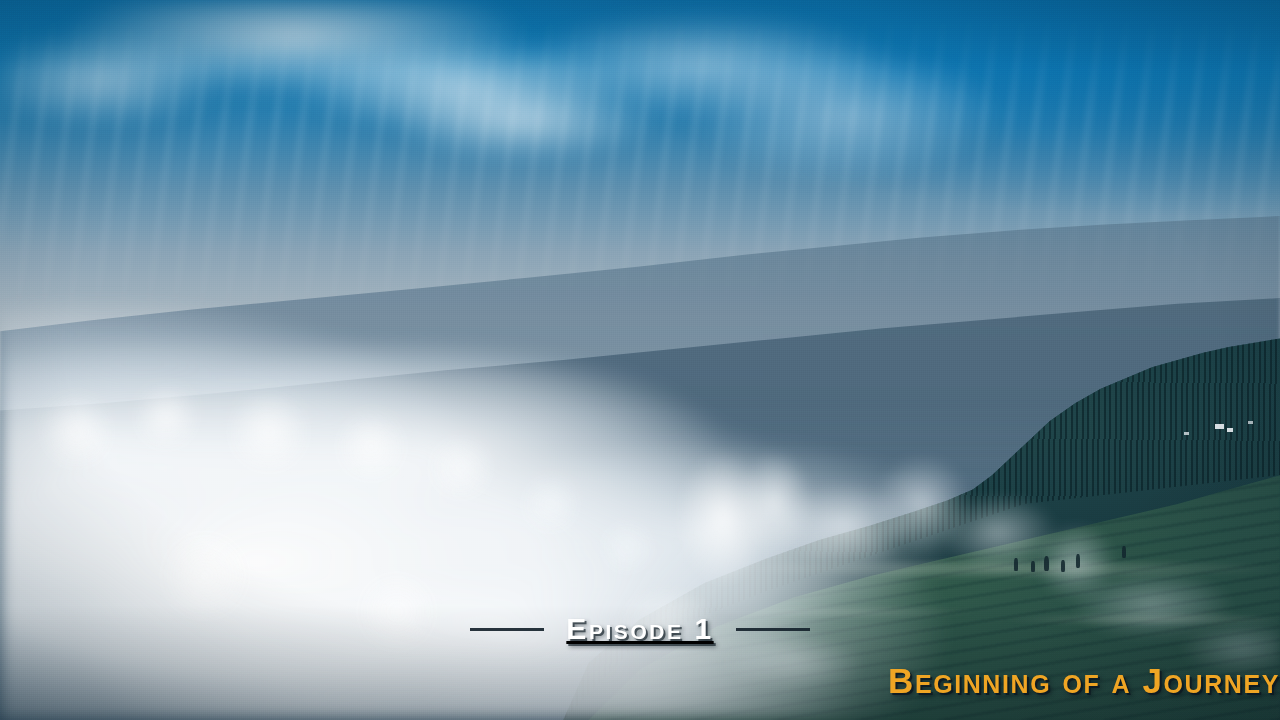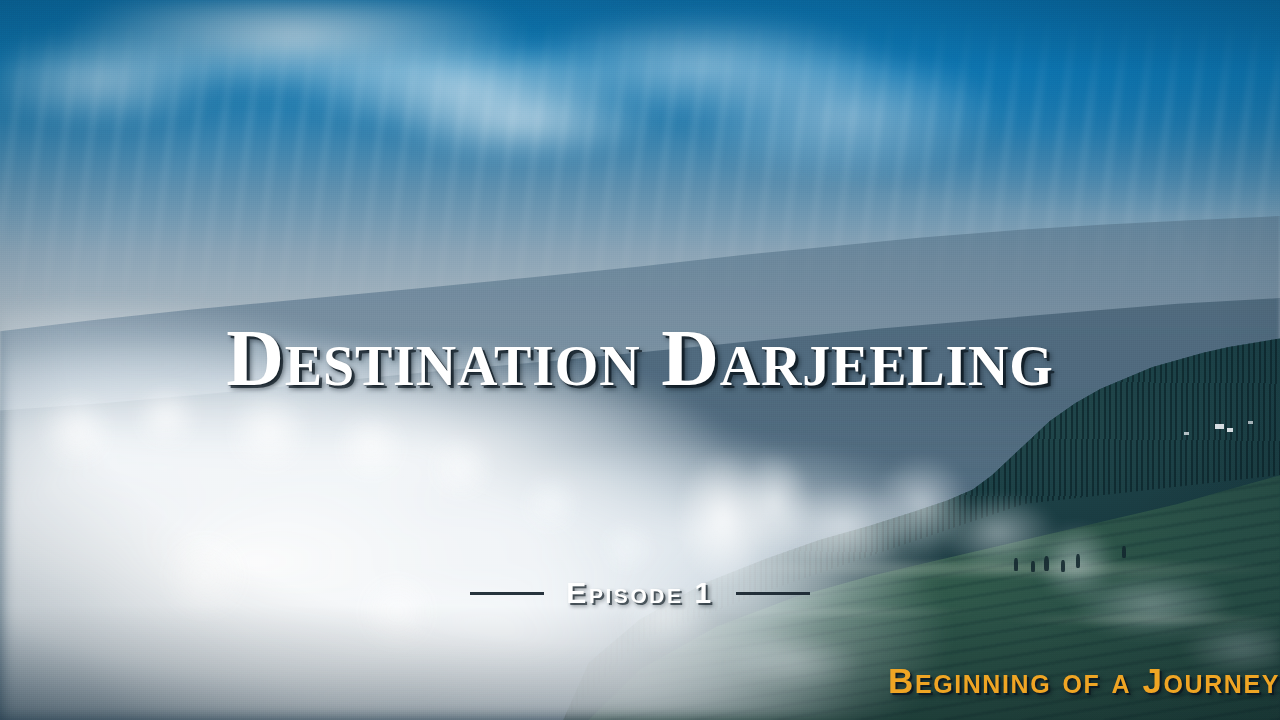--- a/index.html
+++ b/index.html
@@ -246,25 +246,26 @@
     text-shadow:
        3px 3px 0 rgba(10,22,30,.70),
        4px 4px 5px rgba(8,18,26,.55),
        1px 1px 1px rgba(20,34,44,.50);
     white-space:nowrap;
   }
 
   #episode-row {
     position:absolute;
     left:0; right:0;
-    top:578px;
+    top:614px;
     display:flex;
     align-items:center;
     justify-content:center;
     gap:22px;
+    text-decoration:underline;
   }
   .rule {
     display:block;
     width:74px; height:3px;
     background:#16232d;
     opacity:.92;
   }
   #episode-label {
     font-family:"Liberation Sans", "DejaVu Sans", sans-serif;
     font-weight:700;
@@ -330,21 +331,20 @@
   <div class="figure" id="f3"></div>
   <div class="figure" id="f4"></div>
   <div class="figure" id="f5"></div>
   <div class="figure" id="f6"></div>
 
   <div class="layer" id="grade"></div>
   <div class="layer" id="grain"></div>
 
   <div id="overlay">
 
-    <div id="title">Destination Darjeeling</div>
 
     <div id="episode-row">
       <span class="rule"></span>
       <span id="episode-label">Episode 1</span>
       <span class="rule"></span>
     </div>
 
     <div id="subtitle">Beginning of a Journey</div>
 
   </div>

